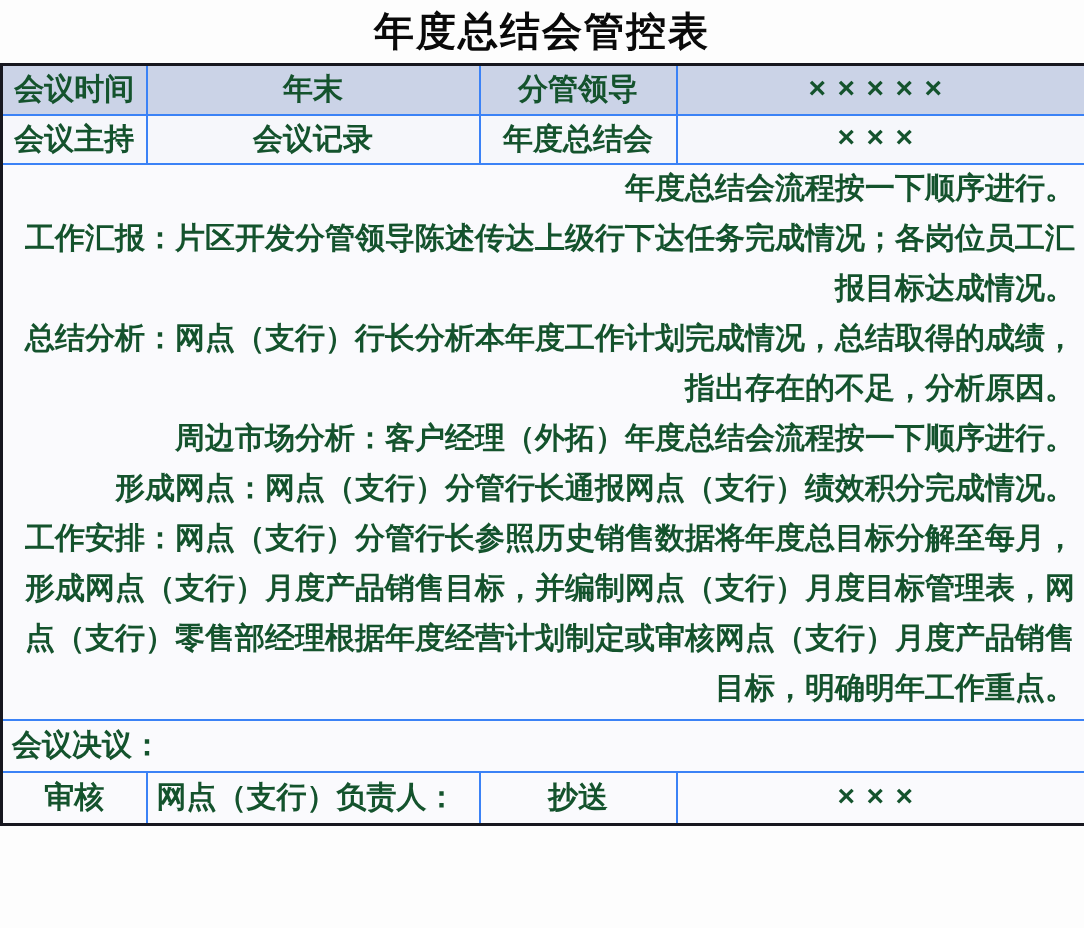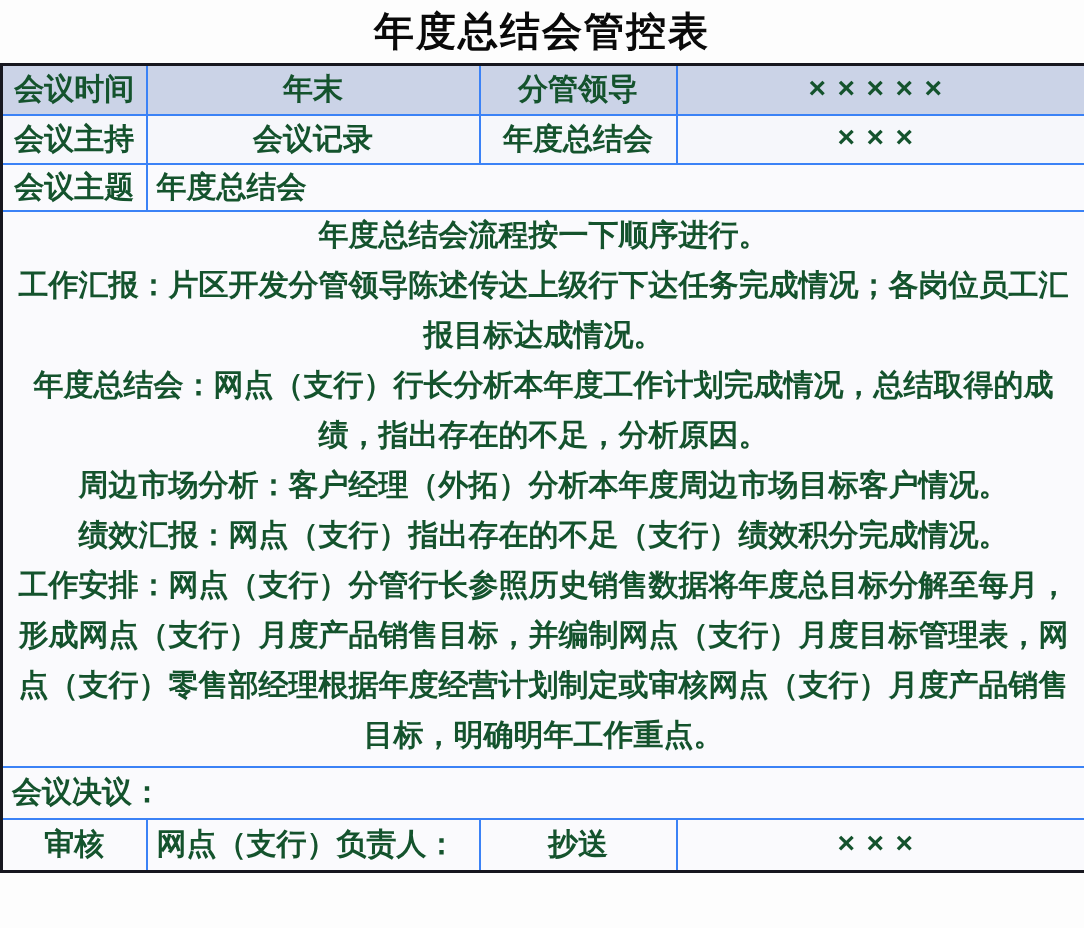--- a/index.html
+++ b/index.html
@@ -52,21 +52,21 @@
   tr.row-light td { background: #f6f7fb; }
   .xvals { letter-spacing: 11px; font-size: 31px; }
   td.agenda-cell {
     vertical-align: top;
     padding: 4px 10px 0 10px;
   }
   td.agenda-cell p {
     margin: 0;
     font-size: 30px;
     line-height: 50px;
-    text-align: center;
+    text-align: right;
     word-break: normal;
   }
 </style>
 </head>
 <body>
 
 <div class="page">
 
   <div class="title-bar">
     <span class="title-text">年度总结会管控表</span>
@@ -88,33 +88,29 @@
       <td class="center xvals">×××××</td>
     </tr>
 
     <tr class="row-light" style="height:49px;">
       <td class="center">会议主持</td>
       <td class="center">会议记录</td>
       <td class="center">年度总结会</td>
       <td class="center xvals">×××</td>
     </tr>
 
-    <tr style="height:47px;">
-      <td class="center">会议主题</td>
-      <td class="left" colspan="3">年度总结会</td>
-    </tr>
 
 
     <tr>
       <td class="agenda-cell left" colspan="4" style="height:556px;">
         <p>年度总结会流程按一下顺序进行。</p>
         <p>工作汇报：片区开发分管领导陈述传达上级行下达任务完成情况；各岗位员工汇报目标达成情况。</p>
-        <p>年度总结会：网点（支行）行长分析本年度工作计划完成情况，总结取得的成绩，指出存在的不足，分析原因。</p>
-        <p>周边市场分析：客户经理（外拓）分析本年度周边市场目标客户情况。</p>
-        <p>绩效汇报：网点（支行）指出存在的不足（支行）绩效积分完成情况。</p>
+        <p>总结分析：网点（支行）行长分析本年度工作计划完成情况，总结取得的成绩，指出存在的不足，分析原因。</p>
+        <p>周边市场分析：客户经理（外拓）年度总结会流程按一下顺序进行。</p>
+        <p>形成网点：网点（支行）分管行长通报网点（支行）绩效积分完成情况。</p>
         <p>工作安排：网点（支行）分管行长参照历史销售数据将年度总目标分解至每月，形成网点（支行）月度产品销售目标，并编制网点（支行）月度目标管理表，网点（支行）零售部经理根据年度经营计划制定或审核网点（支行）月度产品销售目标，明确明年工作重点。</p>
       </td>
     </tr>
 
     <tr style="height:52px;margin-top:24px;">
       <td class="left" colspan="4">会议决议：</td>
     </tr>
 
     <tr style="height:53px;">
       <td class="center">审核</td>

